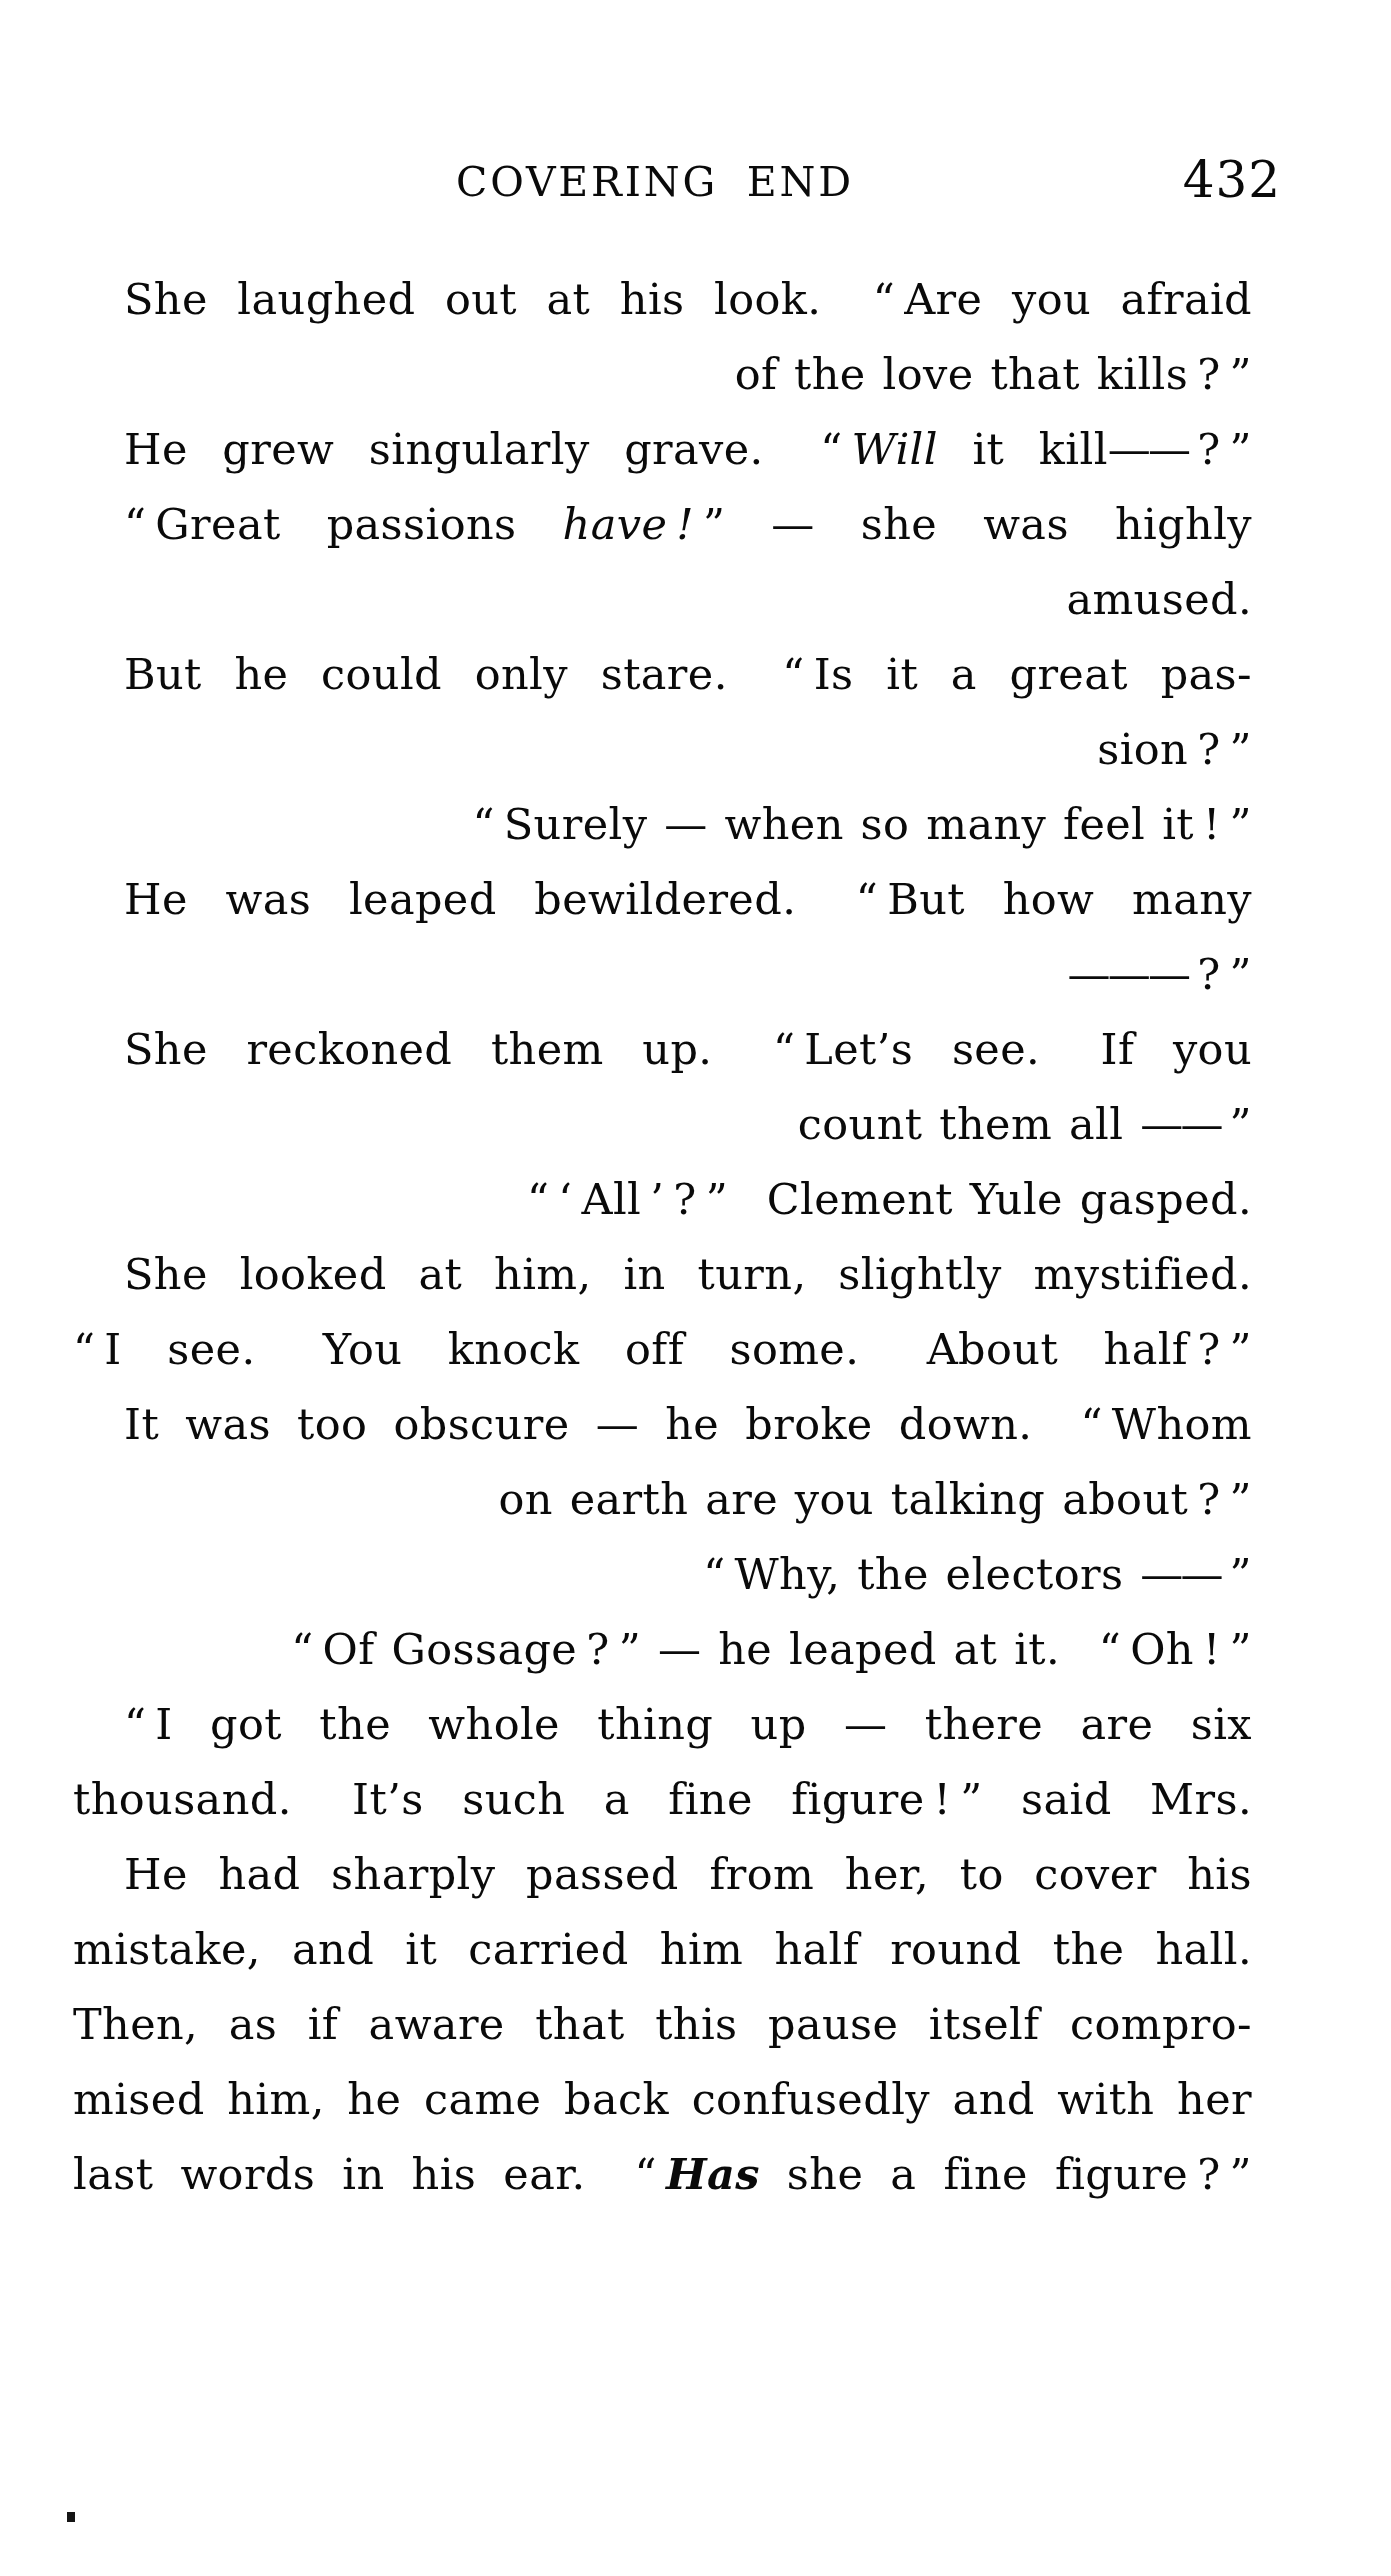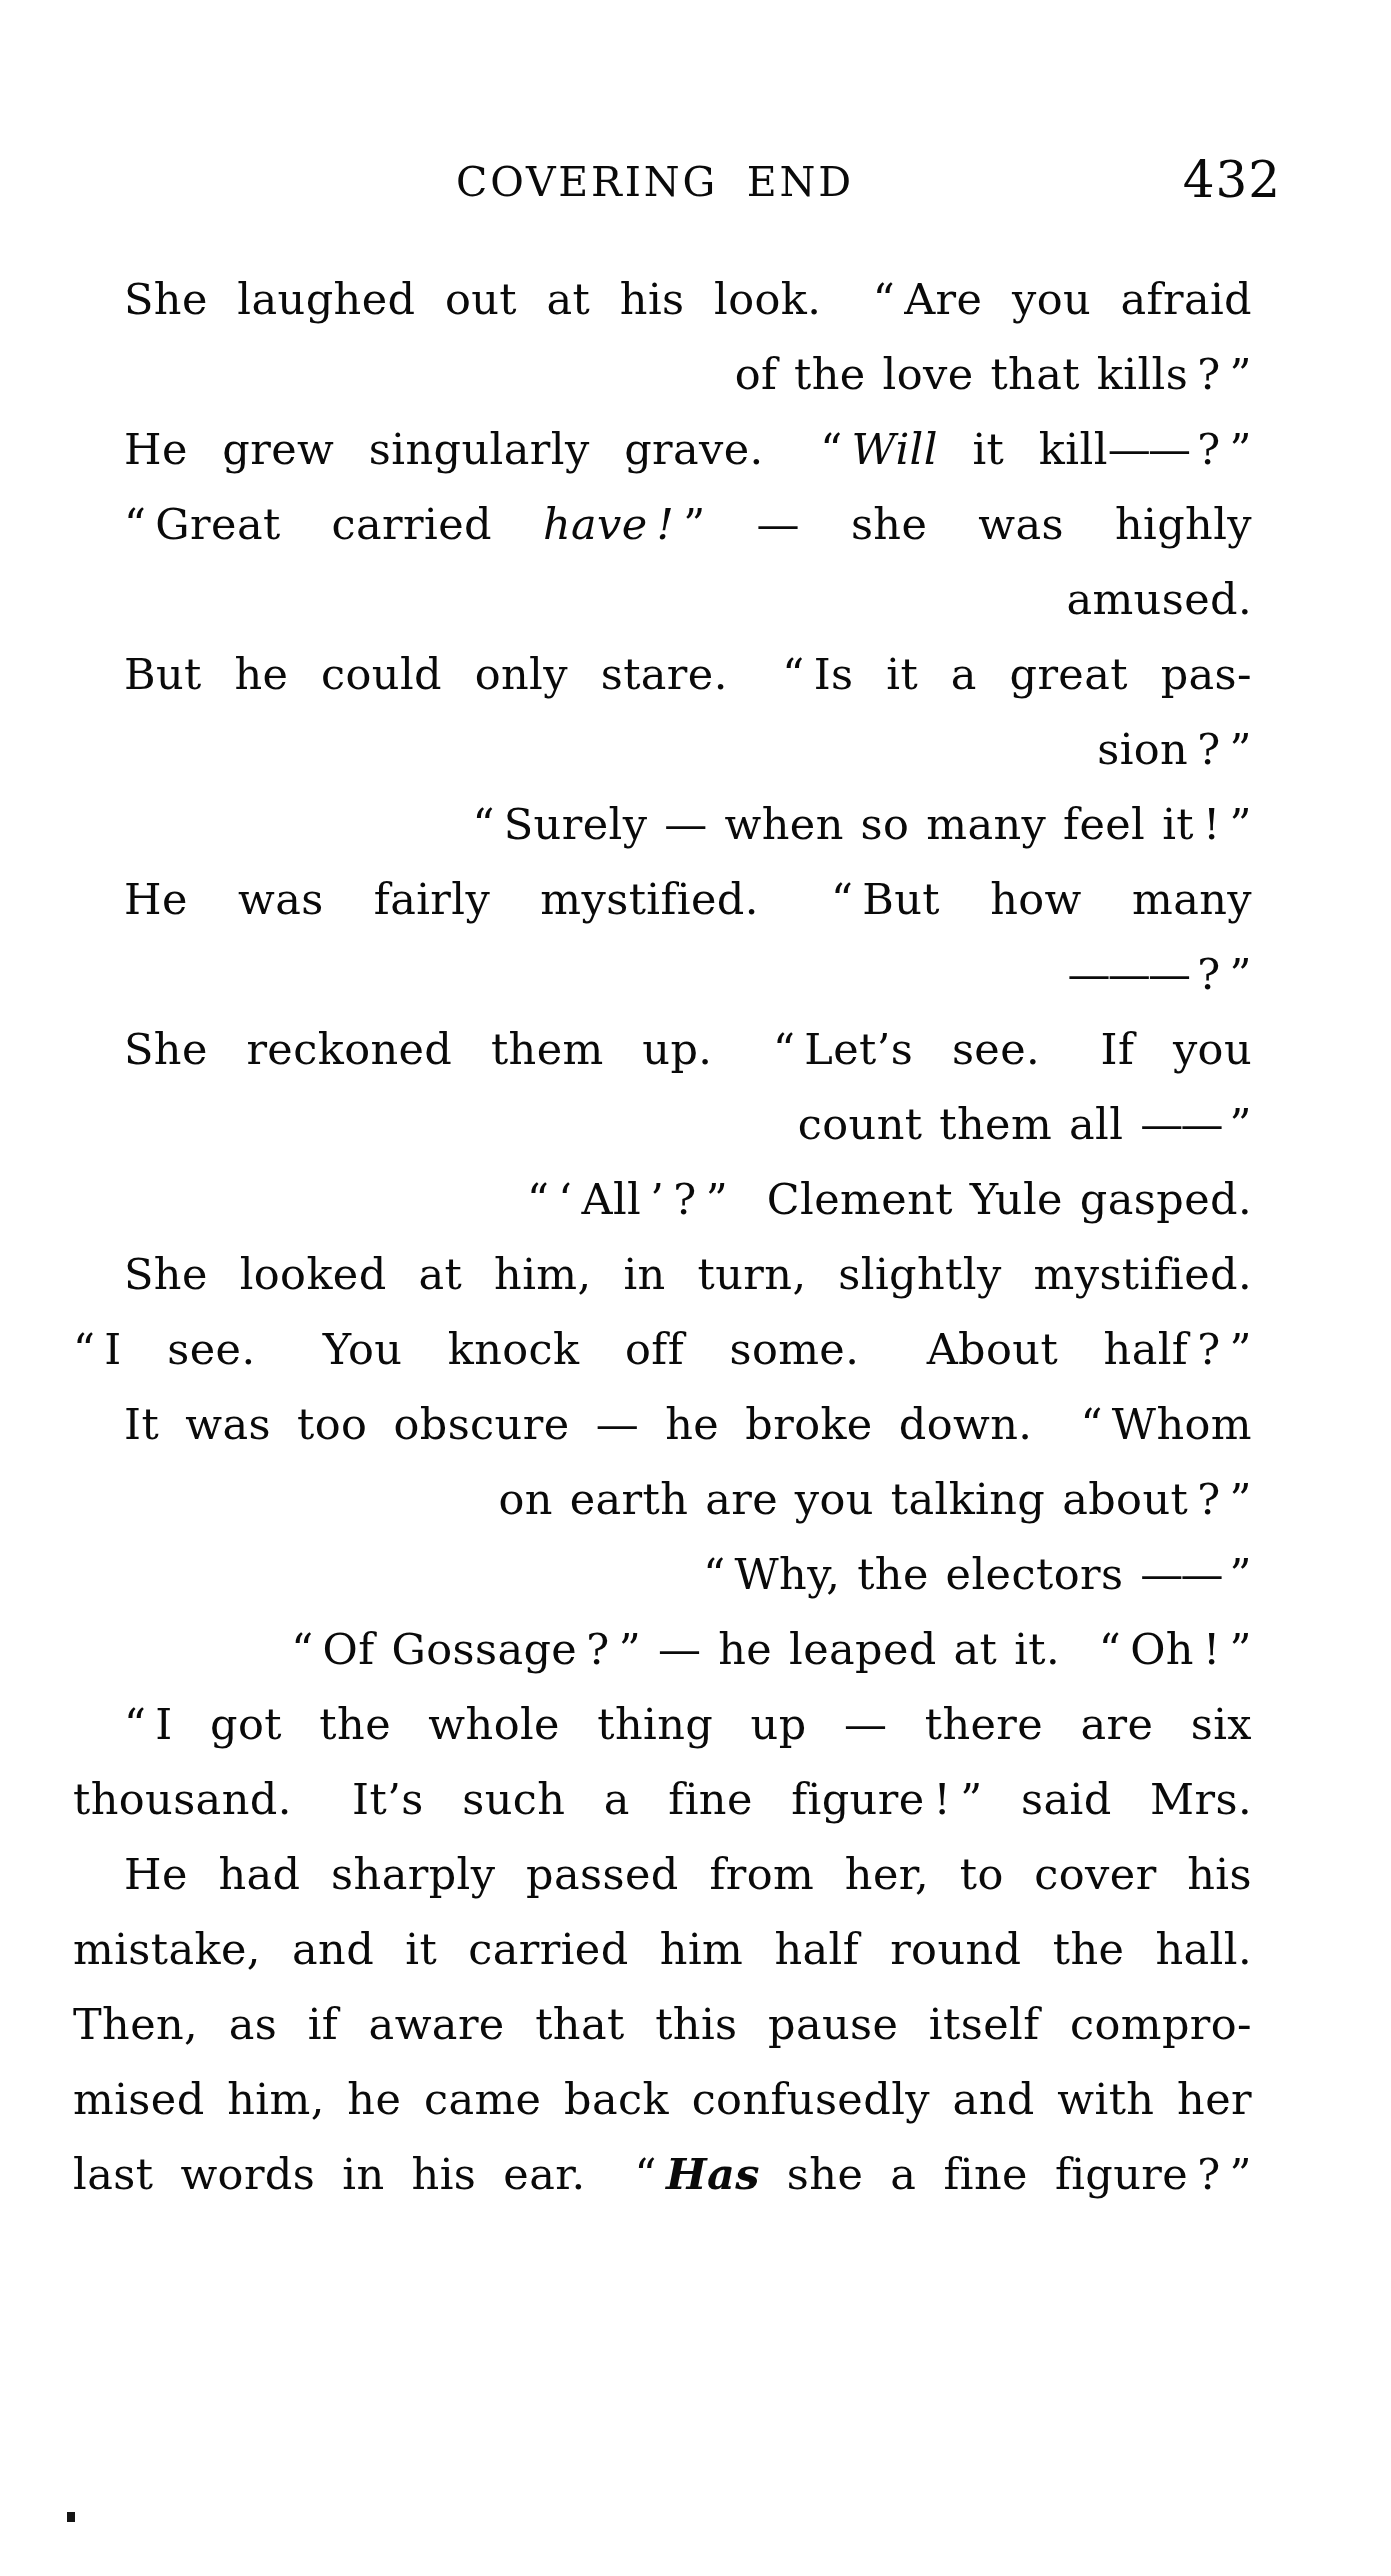--- a/index.html
+++ b/index.html
@@ -86,26 +86,26 @@
 
   <div class="running-head">
     <div class="head-title">COVERING END</div>
     <div class="folio">432</div>
   </div>
 
   <div class="text-block">
       <div class="line indent justify"><span>She laughed out at his look.  “ Are you afraid</span></div>
       <div class="line"><span>of the love that kills ? ”</span></div>
       <div class="line indent justify"><span>He grew singularly grave.  “ </span><span class="i">Will</span><span> it kill</span><span class="d">——</span><span> ? ”</span></div>
-      <div class="line indent justify"><span>“ Great carried </span><span class="i">have !</span><span> ” — she was highly</span></div>
+      <div class="line indent justify"><span>“ Great passions </span><span class="i">have !</span><span> ” — she was highly</span></div>
       <div class="line"><span>amused.</span></div>
       <div class="line indent justify"><span>But he could only stare.  “ Is it a great pas-</span></div>
       <div class="line"><span>sion ? ”</span></div>
       <div class="line indent"><span>“ Surely — when so many feel it ! ”</span></div>
-      <div class="line indent justify"><span>He was fairly mystified.  “ But how many</span></div>
+      <div class="line indent justify"><span>He was leaped bewildered.  “ But how many</span></div>
       <div class="line"><span class="d">———</span><span> ? ”</span></div>
       <div class="line indent justify"><span>She reckoned them up.  “ Let’s see.  If you</span></div>
       <div class="line"><span>count them all </span><span class="d">——</span><span> ”</span></div>
       <div class="line indent"><span>“ ‘ All ’ ? ”  Clement Yule gasped.</span></div>
       <div class="line indent justify"><span>She looked at him, in turn, slightly mystified.</span></div>
       <div class="line justify"><span>“ I see.  You knock off some.  About half ? ”</span></div>
       <div class="line indent justify"><span>It was too obscure — he broke down.  “ Whom</span></div>
       <div class="line"><span>on earth are you talking about ? ”</span></div>
       <div class="line indent"><span>“ Why, the electors </span><span class="d">——</span><span> ”</span></div>
       <div class="line indent"><span>“ Of Gossage ? ” — he leaped at it.  “ Oh ! ”</span></div>

